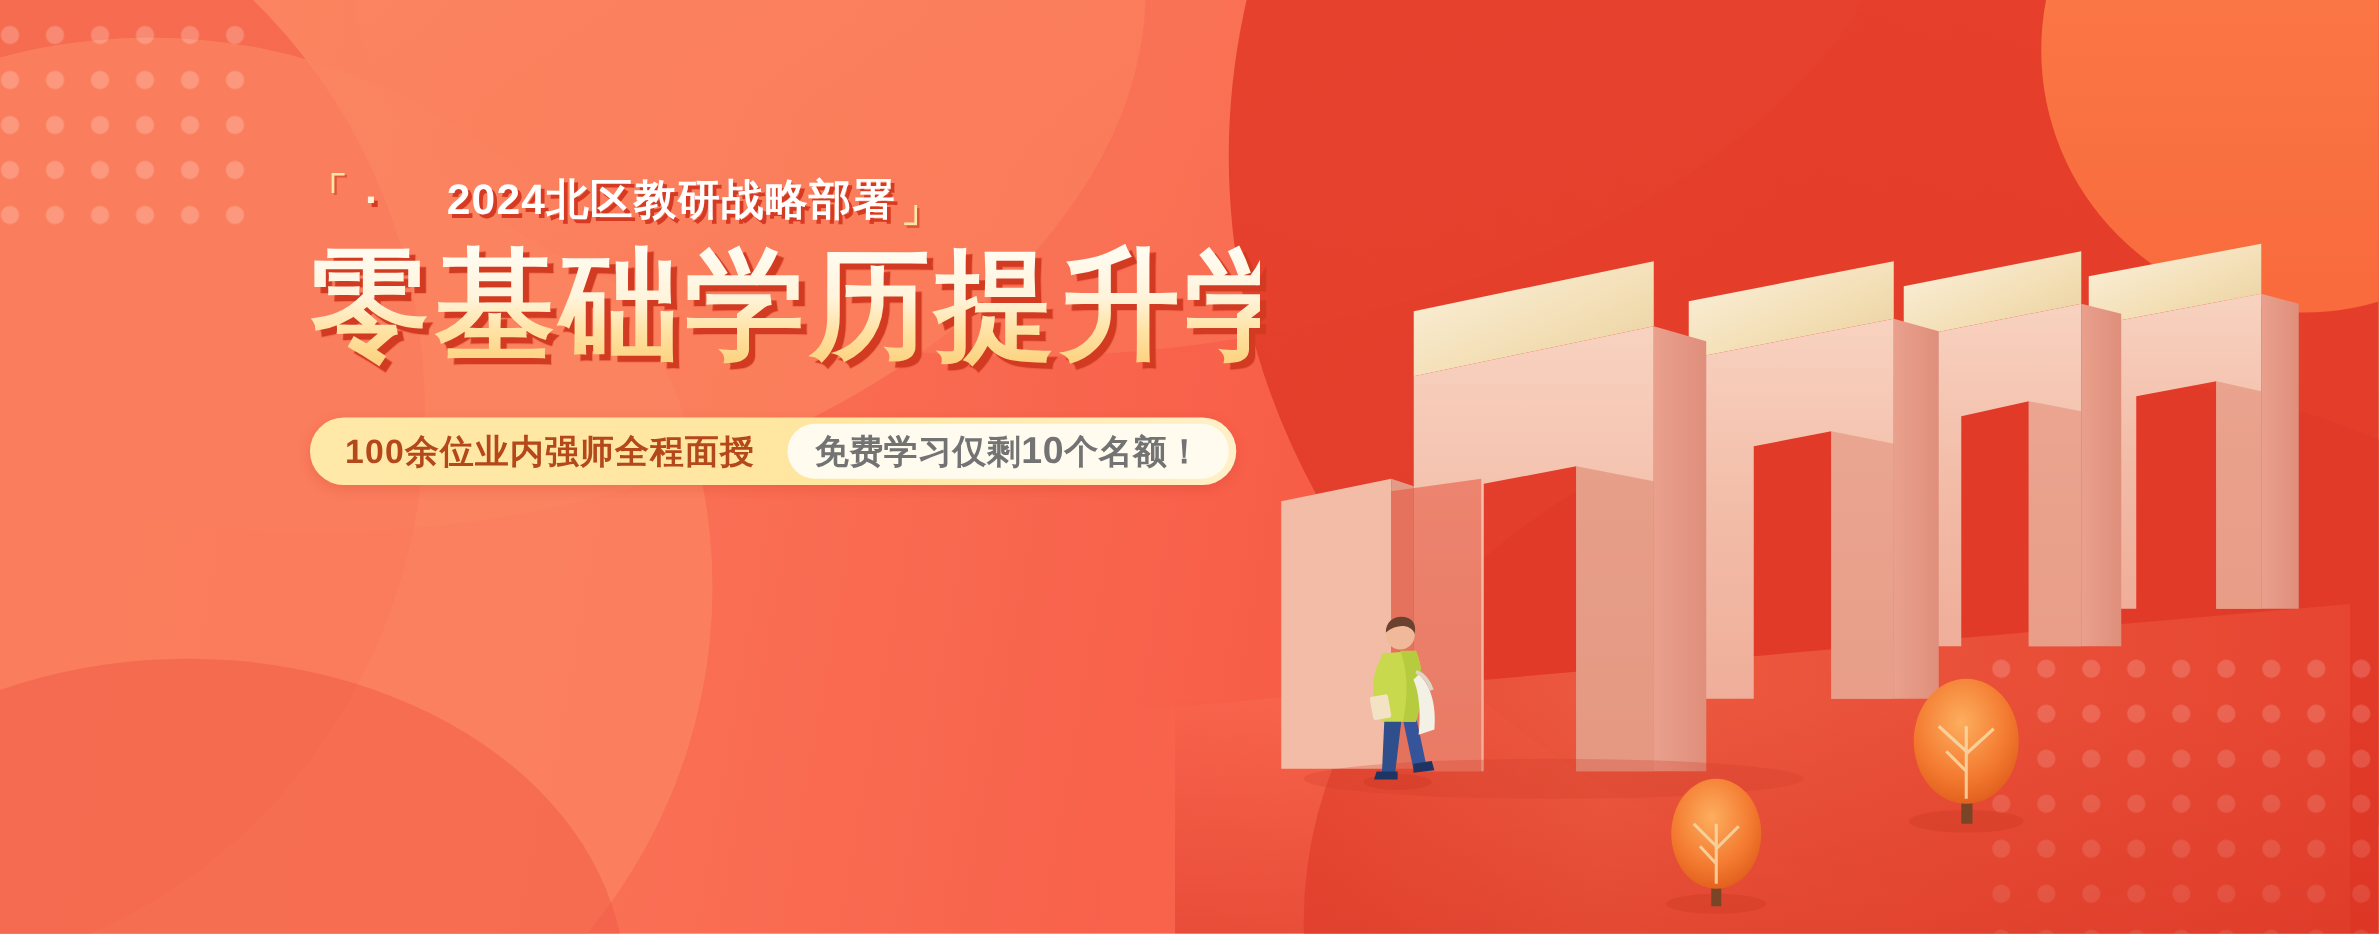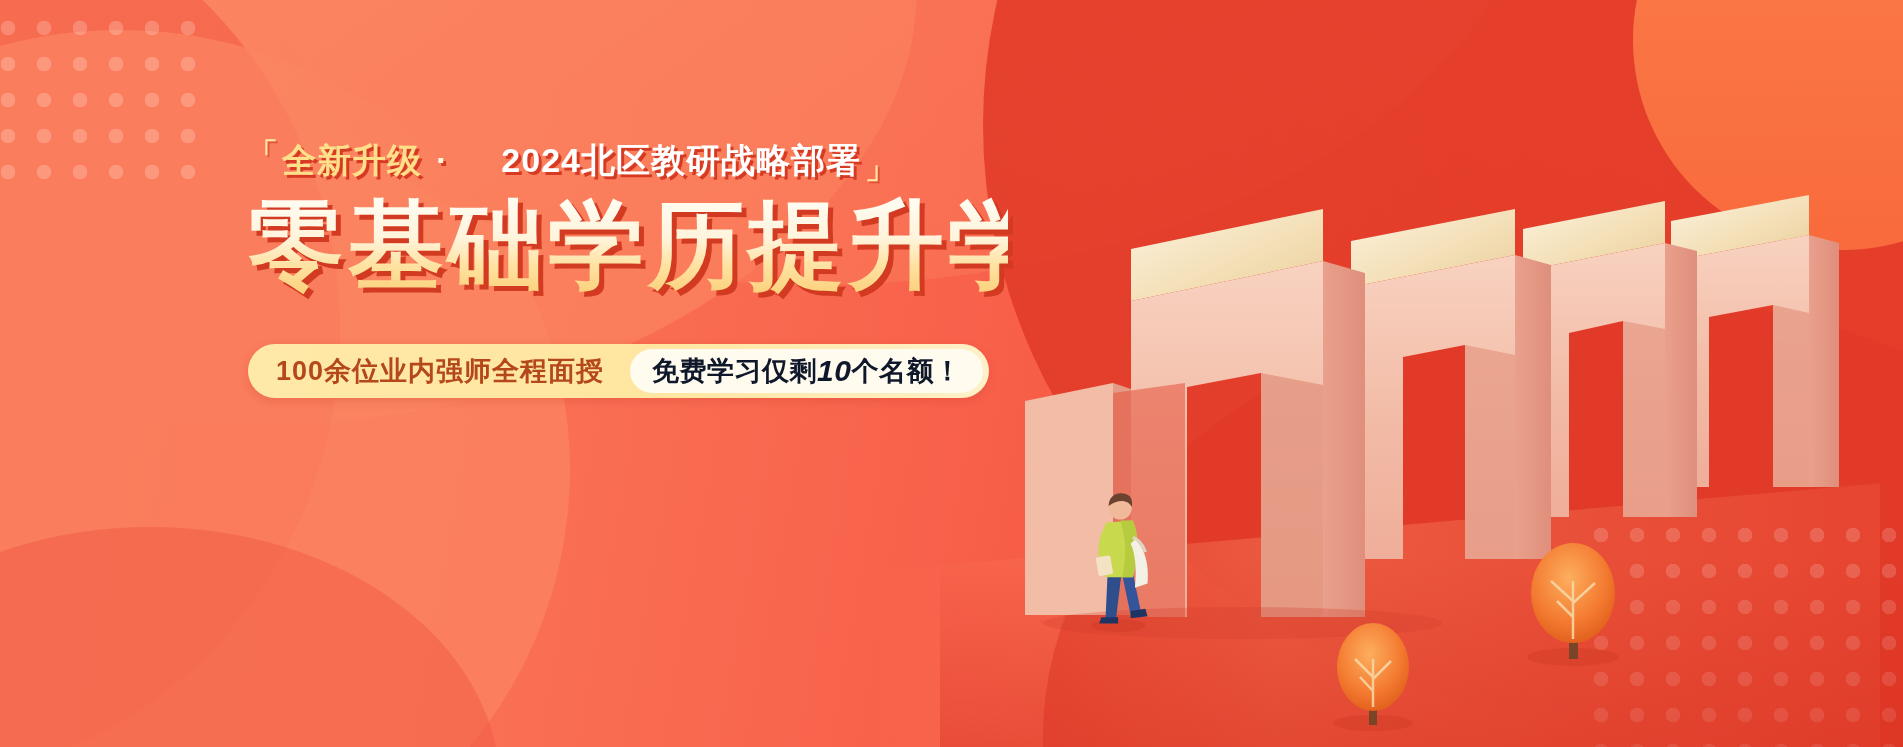--- a/index.html
+++ b/index.html
@@ -131,35 +131,34 @@
     margin-bottom:38px;
   }
 
   .pill {
     display:inline-flex; align-items:center;
     height:54px;
     background:linear-gradient(90deg,#FFE9A8 0%,#FFE6A0 55%,#FFF0C8 100%);
     border-radius:28px;
     padding:0 6px 0 28px;
     box-shadow:0 3px 10px rgba(180,40,20,.18);
-    margin-top:10px;
   }
   .pill-left {
     font-size:27px; font-weight:bold; color:#B4481A;
     letter-spacing:1px; white-space:nowrap;
     padding-right:26px;
   }
   .pill-right {
     display:flex; align-items:center; justify-content:center;
     height:44px; padding:0 22px;
     background:#FFFBEF; border-radius:22px;
-    font-size:27px; font-weight:bold; color:#0f172a;
+    font-size:27px; font-weight:bold; color:#737373;
     letter-spacing:.5px; white-space:nowrap;
   }
-  .pill-right .num { font-size:30px;font-style:italic; }
+  .pill-right .num { font-size:30px; }
 
   
   .illus { position:absolute; right:0; bottom:0; width:900px; height:560px; z-index:10; }
 
   
   .ground {
     position:absolute; left:940px; bottom:0; width:963px; height:190px;
     background:linear-gradient(180deg,rgba(226,58,40,0) 0%,rgba(214,50,34,.45) 100%);
     z-index:9; pointer-events:none;
   }
@@ -287,21 +286,20 @@
       <rect x="566" y="424" width="9" height="48" fill="#7A4526"></rect>
       <ellipse cx="570" cy="406" rx="42" ry="50" fill="url(#treeR)"></ellipse>
       <path d="M570,452 L570,394 M570,414 L548,394 M570,416 L592,396 M570,430 L554,414" stroke="#F6D9A8" stroke-width="2.5" fill="none" opacity=".85"></path>
     </g>
   </svg>
 
   <div class="content">
 
     <div class="subtitle">
       <span class="bracket">「</span>
-      <span class="sub-gold">全新升级</span>
       <span class="sub-dot">·</span>
       <span class="sub-white">2024北区教研战略部署</span>
       <span class="bracket close">」</span>
     </div>
 
     <h1 class="title">零基础学历提升学霸班</h1>
 
     <div class="pill">
       <span class="pill-left">100余位业内强师全程面授</span>
       <span class="pill-right">

